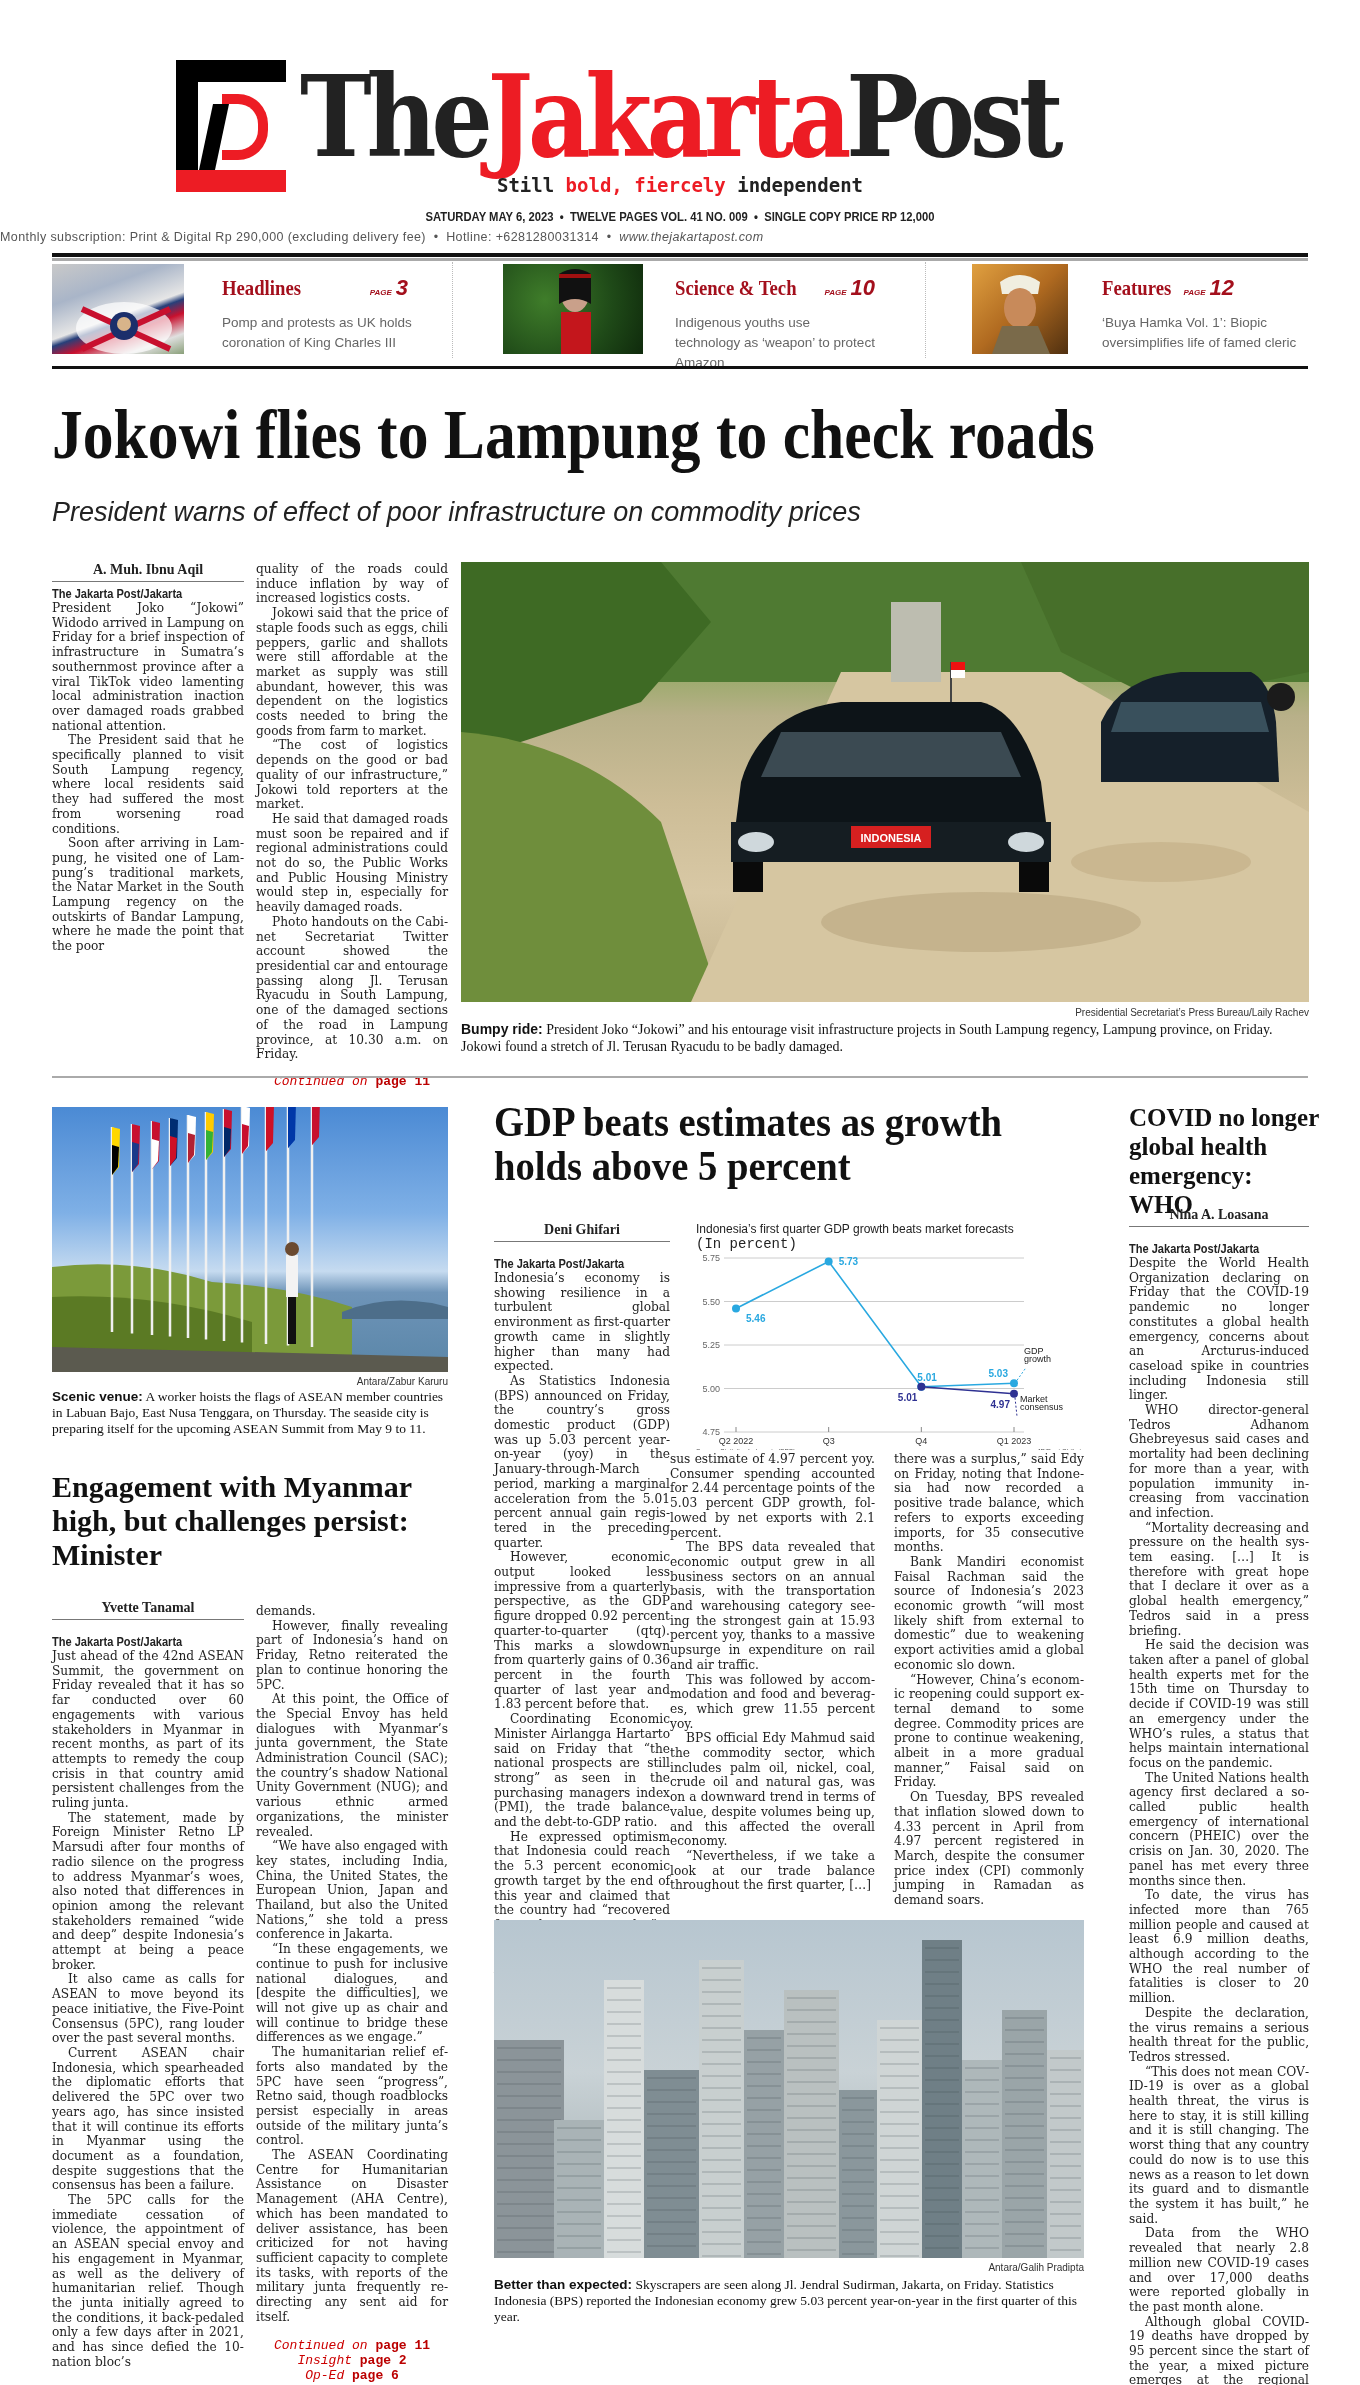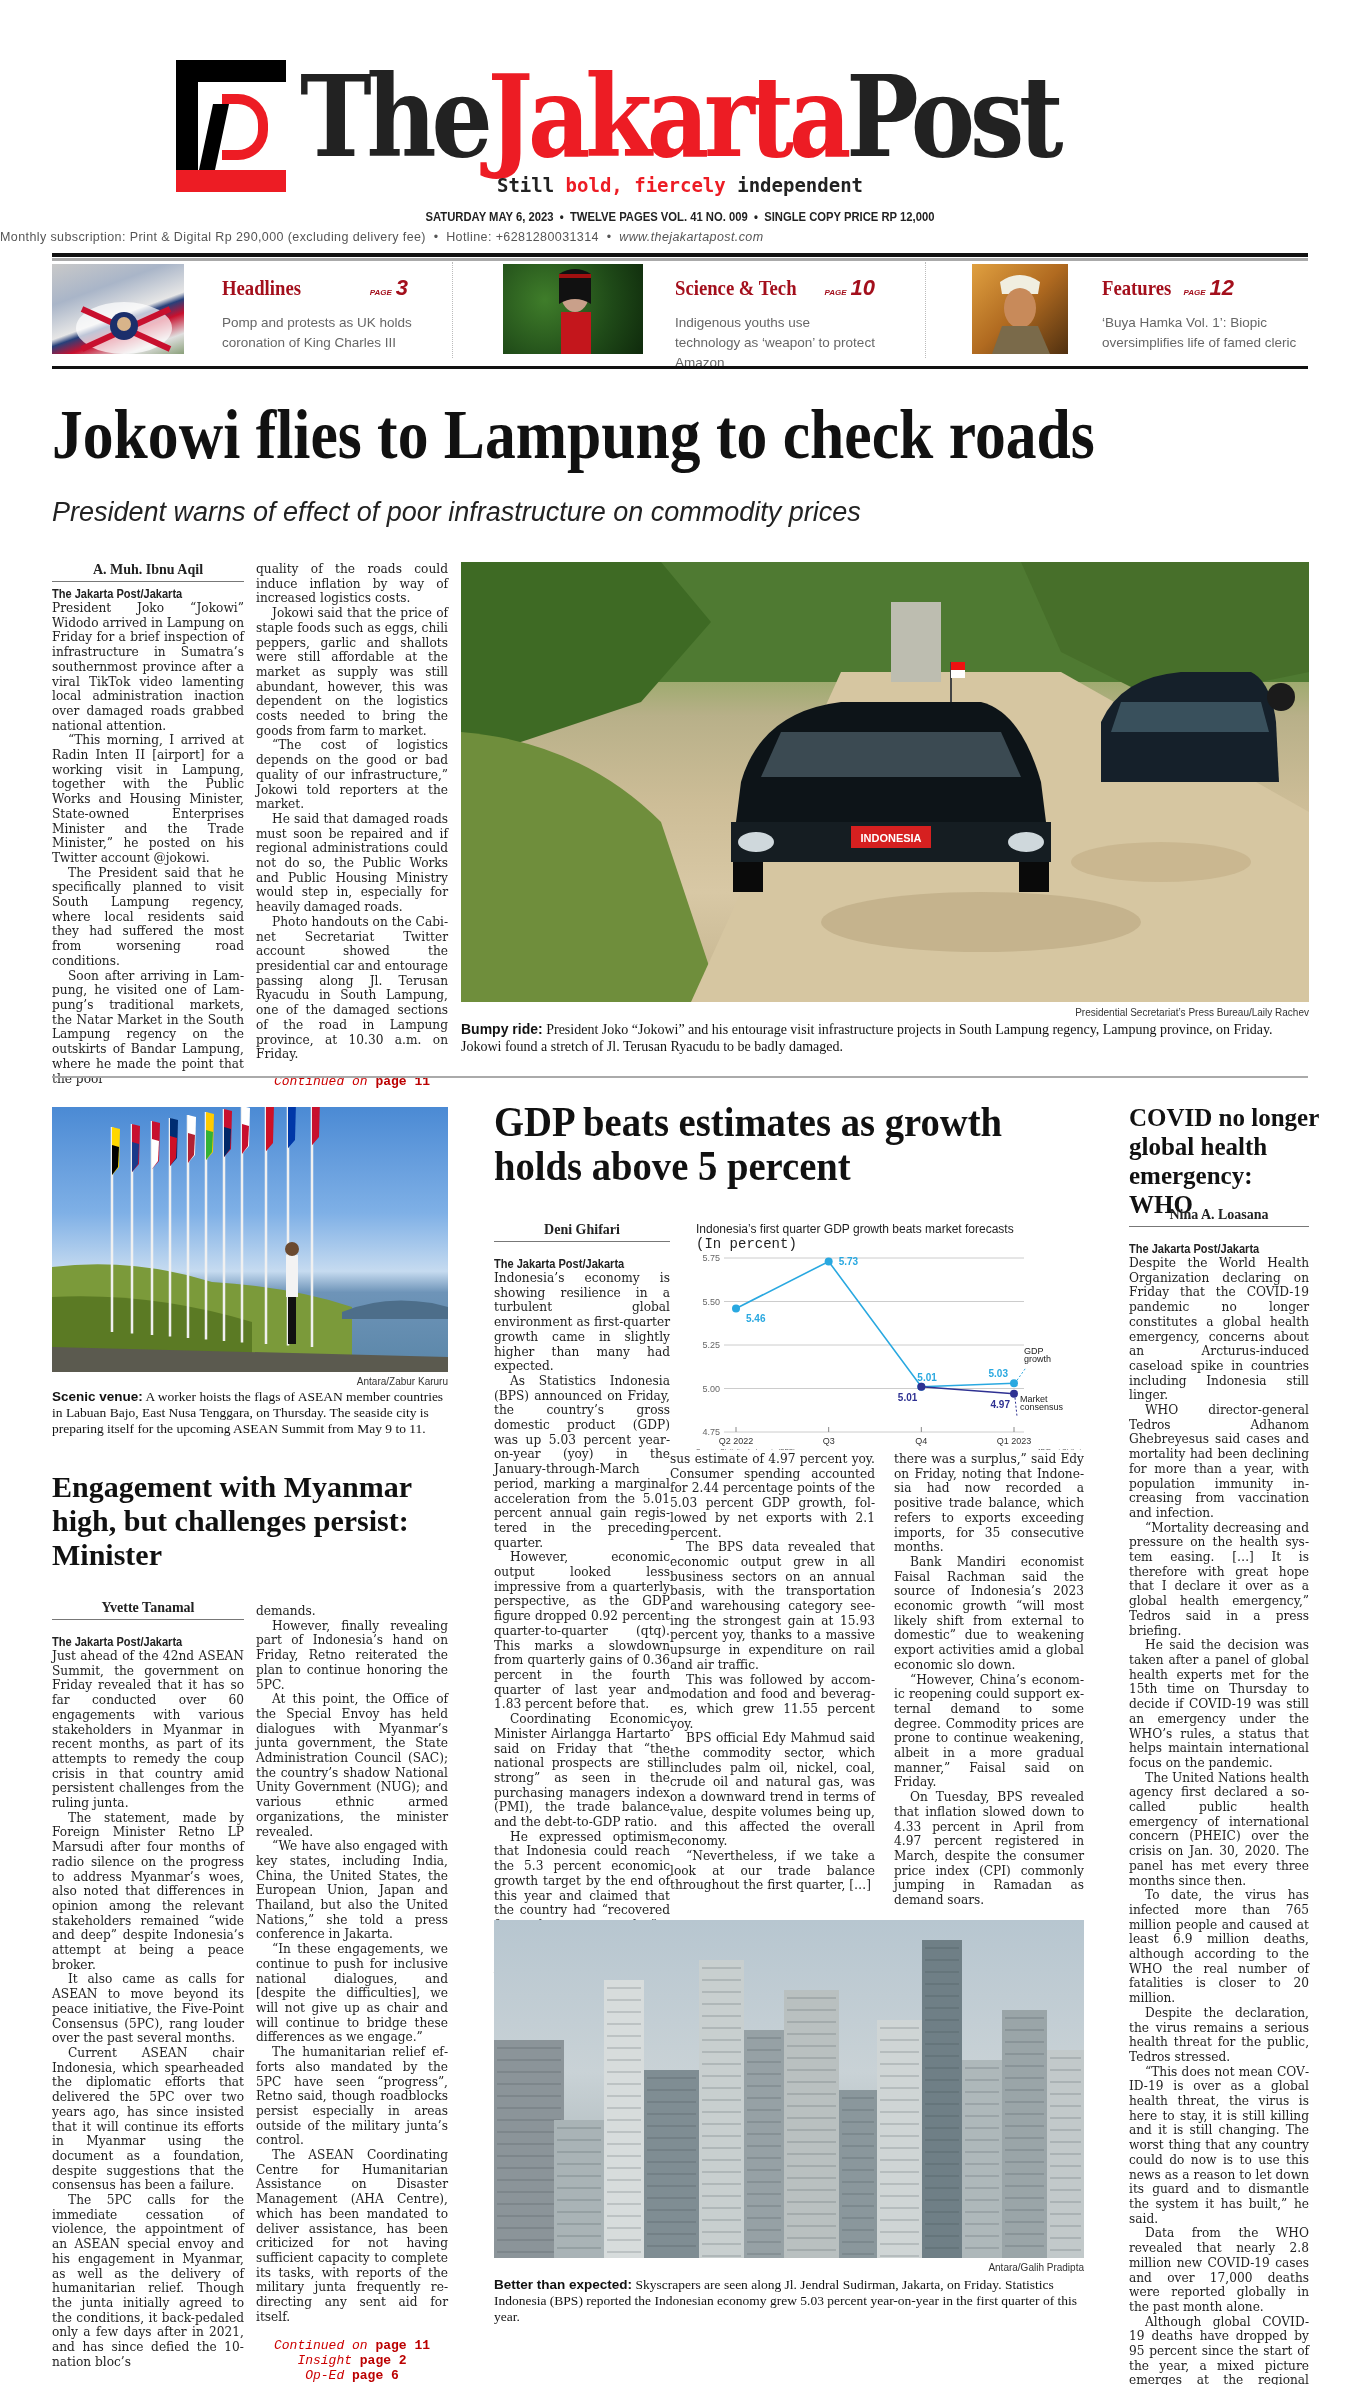--- a/index.html
+++ b/index.html
@@ -121,21 +121,20 @@
 <div class="abs rule-thick" style="top:366px;height:3px"></div>
 
 <h1 class="abs main-head">Jokowi flies to Lampung to check roads</h1>
 <div class="abs main-deck">President warns of effect of poor infrastructure on commodity prices</div>
 
 <div class="abs" style="left:52px;top:562px;width:192px">
   <div class="byline">A. Muh. Ibnu Aqil</div>
   <div class="dateline" style="margin-top:4px">The Jakarta Post/Jakarta</div>
   <div class="body" id="lead-col1">
       <p class="first">President Joko “Jokowi” Widodo arrived in Lampung on Friday for a brief inspection of infrastruc­ture in Sumatra’s southernmost province after a viral TikTok video lamenting local admin­istration inaction over dam­aged roads grabbed national attention.</p>
-      <p>“This morning, I arrived at Ra­din Inten II [airport] for a work­ing visit in Lampung, together with the Public Works and Hous­ing Minister, State-owned En­terprises Minister and the Trade Minister,” he posted on his Twit­ter account @jokowi.</p>
       <p>The President said that he specifically planned to visit South Lampung regency, where local residents said they had suf­fered the most from worsening road conditions.</p>
       <p>Soon after arriving in Lam­pung, he visited one of Lam­pung’s traditional markets, the Natar Market in the South Lam­pung regency on the outskirts of Bandar Lampung, where he made the point that the poor</p>
     </div>
 </div>
 <div class="abs" style="left:256px;top:562px;width:192px">
   <div class="body" id="lead-col2">
       <p class="first">quality of the roads could induce inflation by way of increased lo­gistics costs.</p>
       <p>Jokowi said that the price of staple foods such as eggs, chili peppers, garlic and shal­lots were still affordable at the market as supply was still abun­dant, however, this was depen­dent on the logistics costs need­ed to bring the goods from farm to market.</p>
       <p>“The cost of logistics depends on the good or bad quality of our infrastructure,” Jokowi told re­porters at the market.</p>
       <p>He said that damaged roads must soon be repaired and if re­gional administrations could not do so, the Public Works and Pub­lic Housing Ministry would step in, especially for heavily dam­aged roads.</p>

